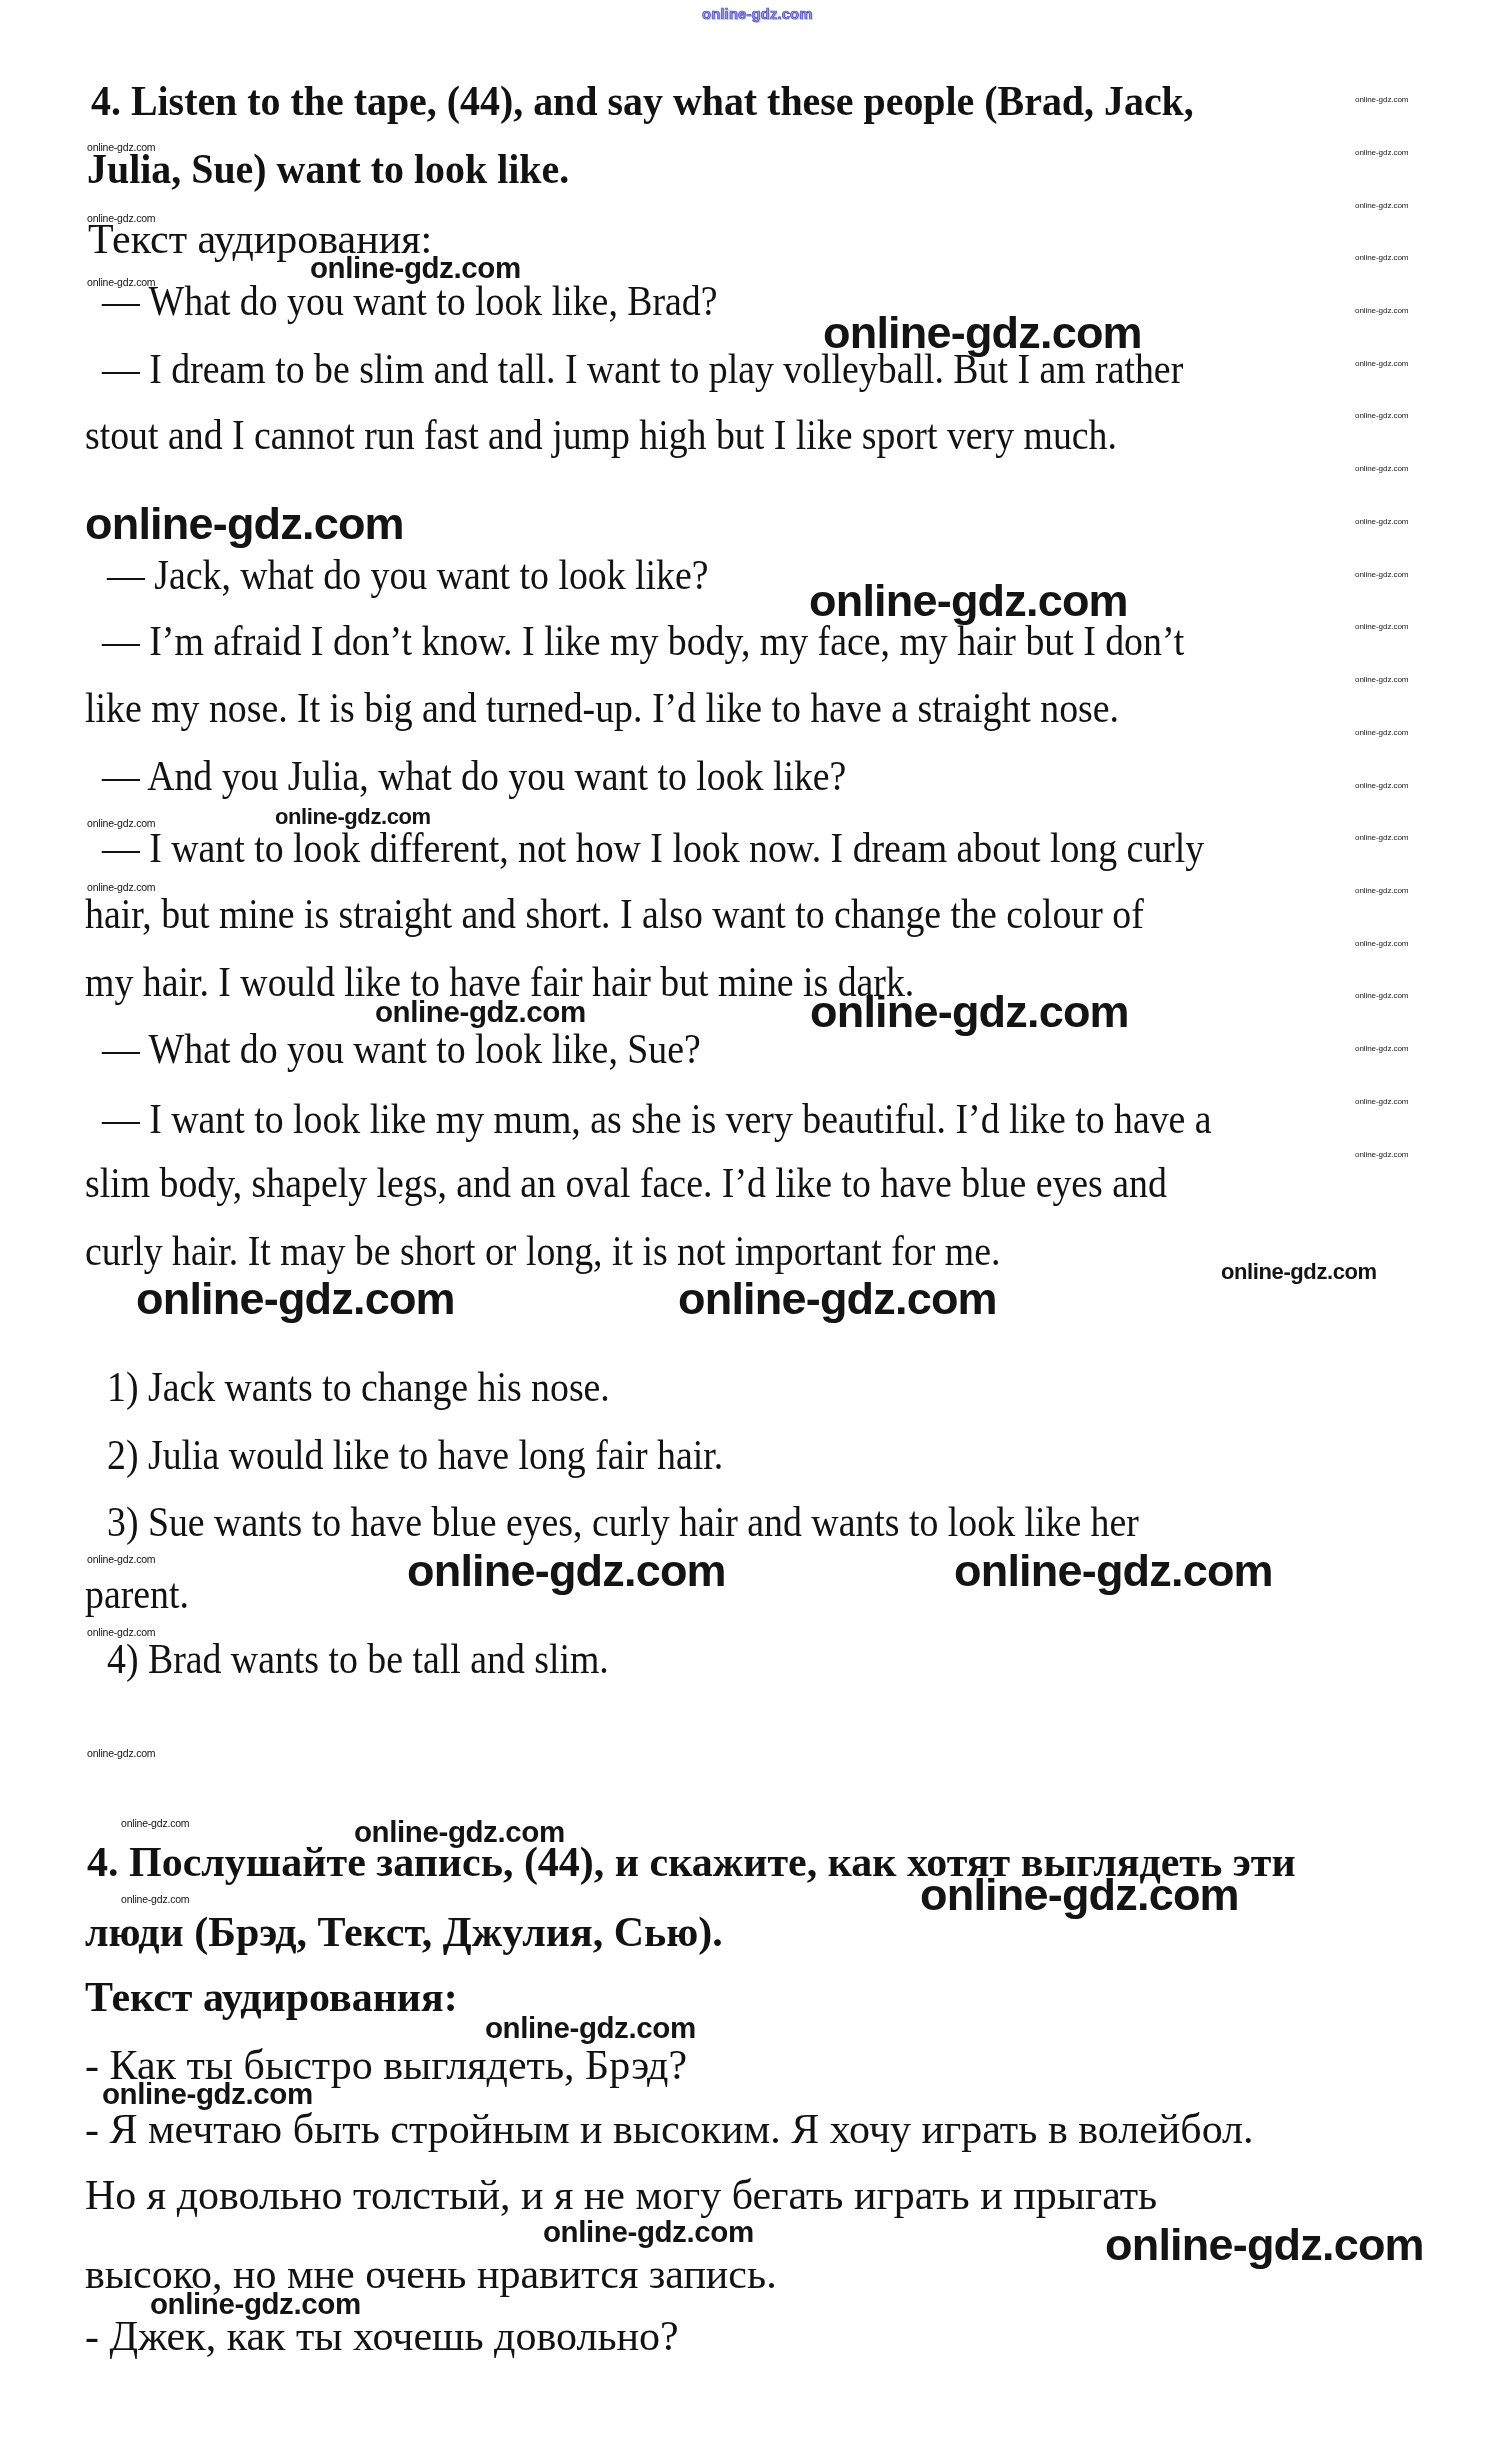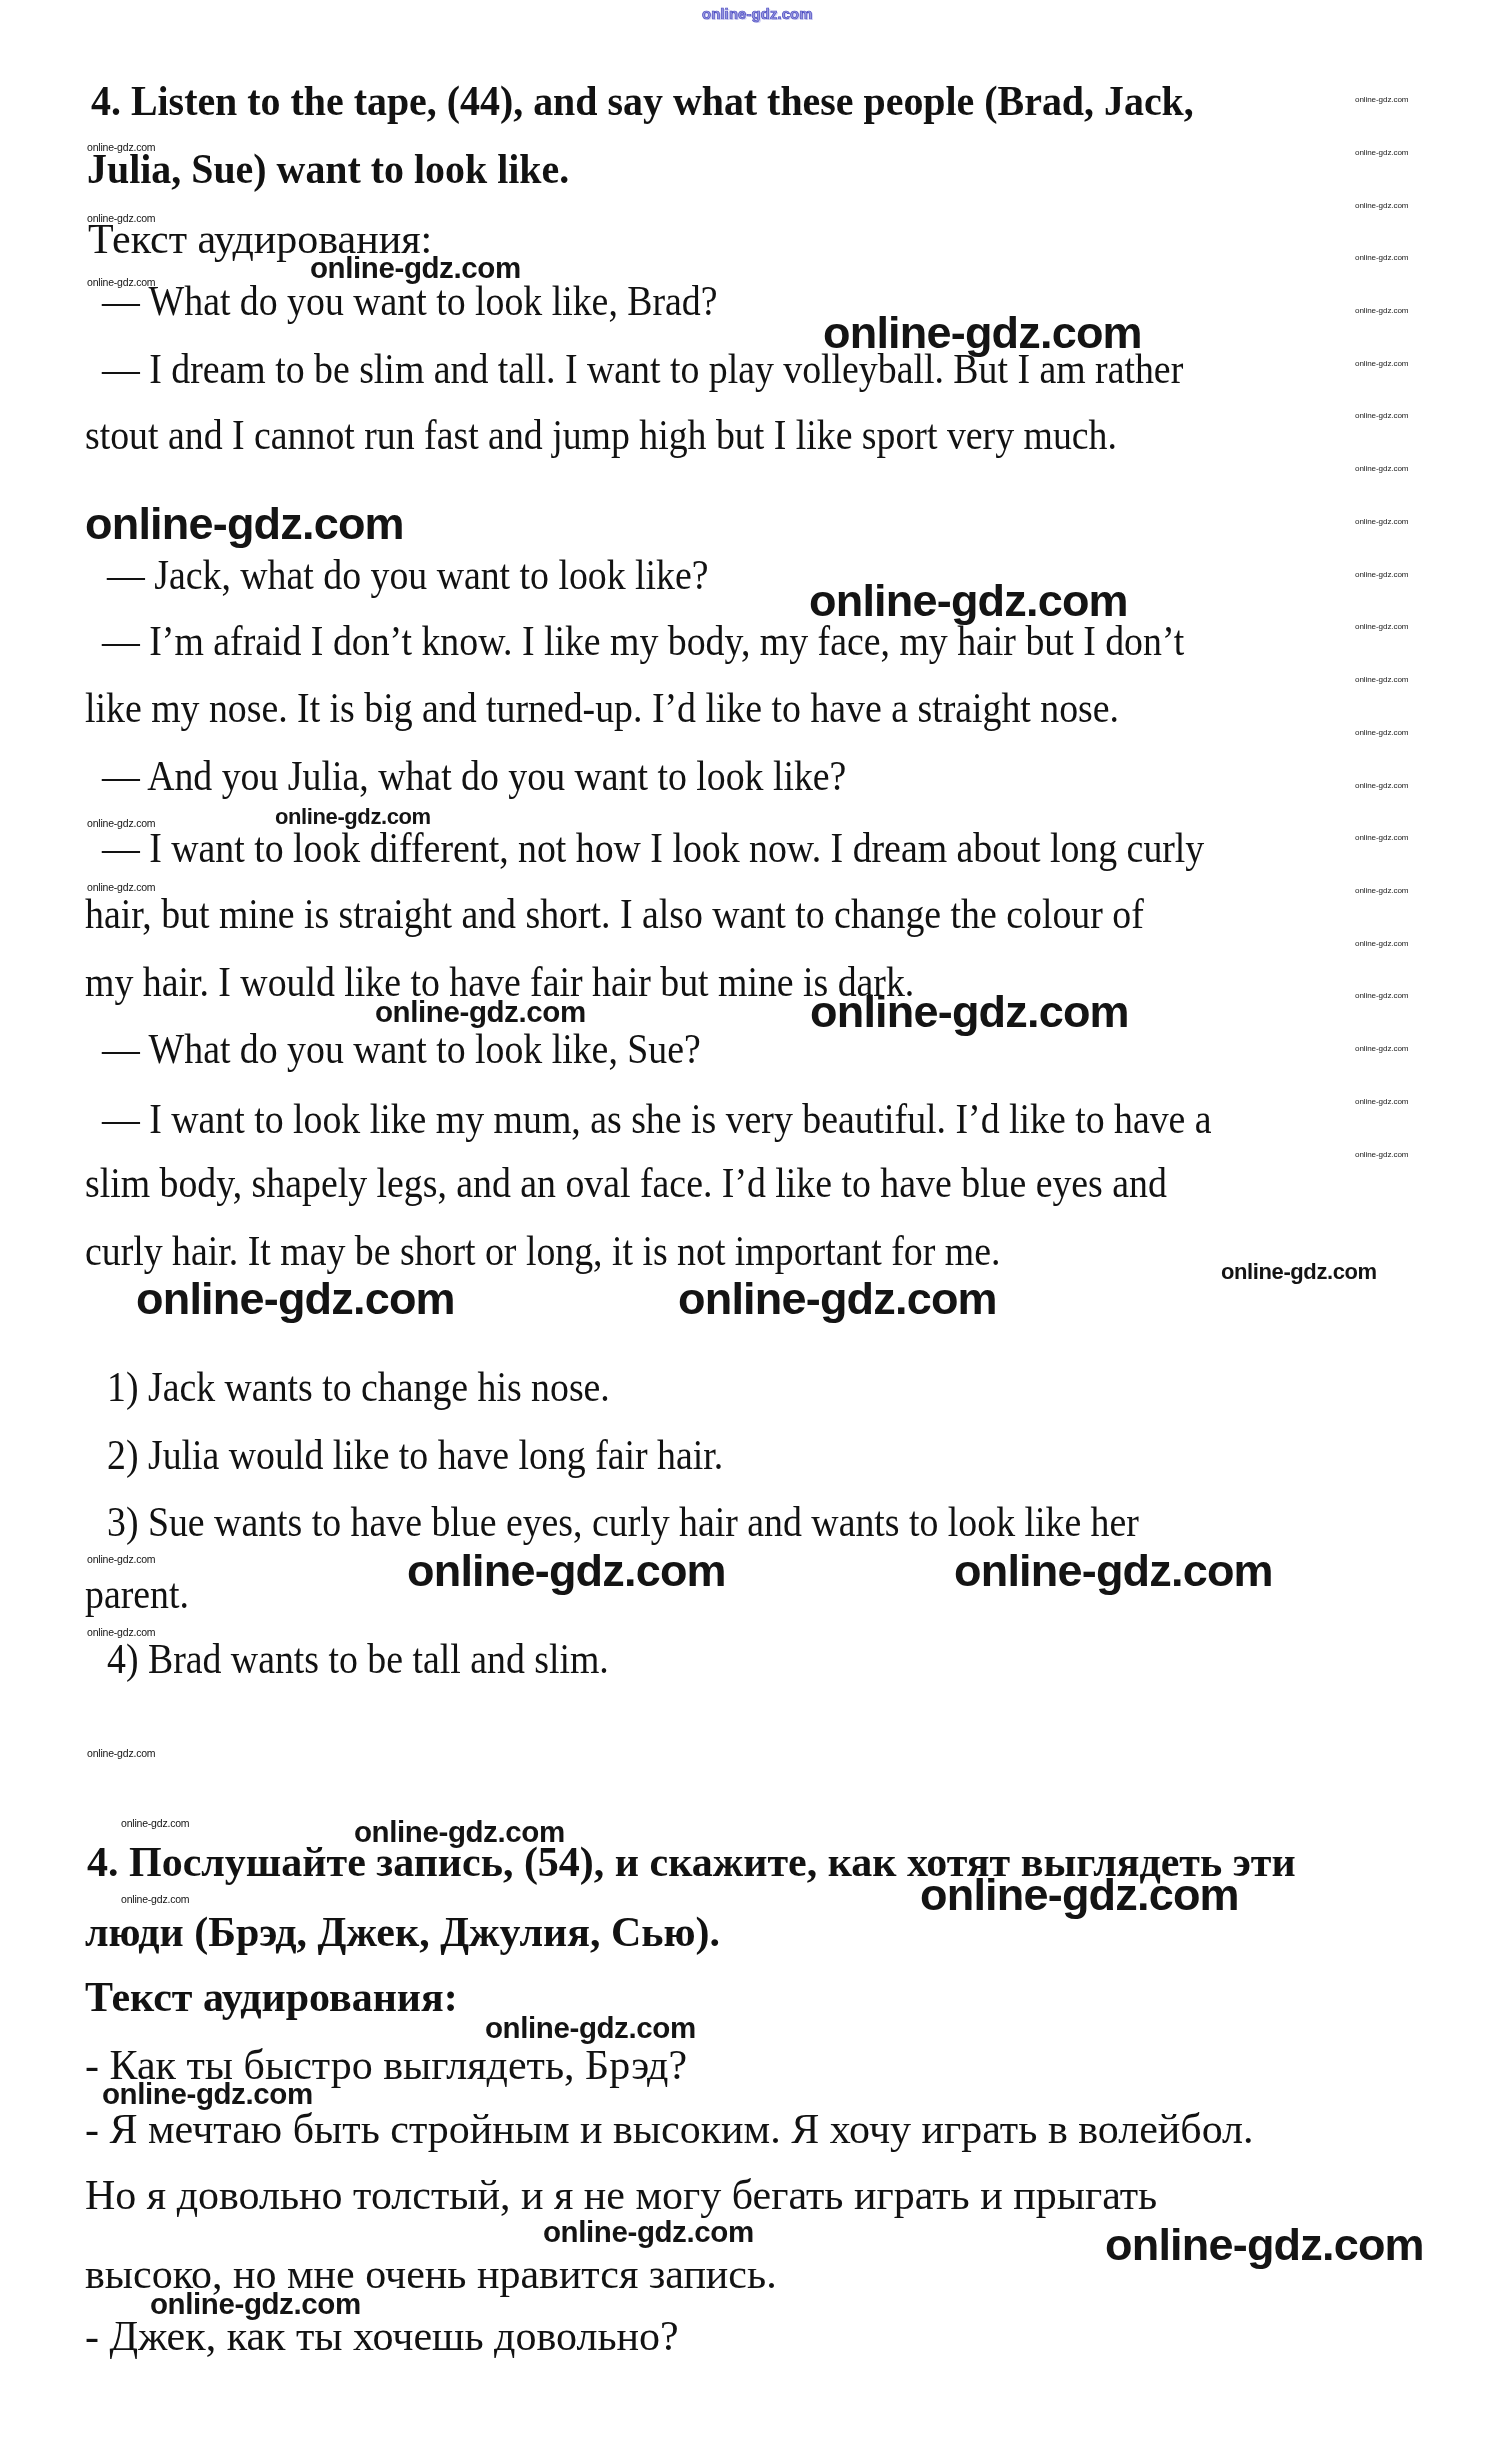--- a/index.html
+++ b/index.html
@@ -64,22 +64,22 @@
       <div class="line" style="left: 85px; top: 960px; transform: scaleX(0.9);">my hair. I would like to have fair hair but mine is dark.</div>
       <div class="line" style="left: 102px; top: 1027px; transform: scaleX(0.9);">— What do you want to look like, Sue?</div>
       <div class="line" style="left: 102px; top: 1097px; transform: scaleX(0.9);">— I want to look like my mum, as she is very beautiful. I’d like to have a</div>
       <div class="line" style="left: 85px; top: 1161px; transform: scaleX(0.9);">slim body, shapely legs, and an oval face. I’d like to have blue eyes and</div>
       <div class="line" style="left: 85px; top: 1229px; transform: scaleX(0.9);">curly hair. It may be short or long, it is not important for me.</div>
       <div class="line" style="left: 107px; top: 1365px; transform: scaleX(0.9);">1) Jack wants to change his nose.</div>
       <div class="line" style="left: 107px; top: 1433px; transform: scaleX(0.9);">2) Julia would like to have long fair hair.</div>
       <div class="line" style="left: 107px; top: 1500px; transform: scaleX(0.9);">3) Sue wants to have blue eyes, curly hair and wants to look like her</div>
       <div class="line" style="left: 85px; top: 1572px; transform: scaleX(0.9);">parent.</div>
       <div class="line" style="left: 107px; top: 1637px; transform: scaleX(0.9);">4) Brad wants to be tall and slim.</div>
-      <div class="line b" style="left: 87px; top: 1840px; transform: scaleX(1);">4. Послушайте запись, (54), и скажите, как хотят выглядеть эти</div>
-      <div class="line b" style="left: 85px; top: 1910px; transform: scaleX(1);">люди (Брэд, Джек, Джулия, Сью).</div>
+      <div class="line b" style="left: 87px; top: 1840px; transform: scaleX(1);">4. Послушайте запись, (44), и скажите, как хотят выглядеть эти</div>
+      <div class="line b" style="left: 85px; top: 1910px; transform: scaleX(1);">люди (Брэд, Текст, Джулия, Сью).</div>
       <div class="line b" style="left: 85px; top: 1975px; transform: scaleX(1);">Текст аудирования:</div>
       <div class="line" style="left: 85px; top: 2043px; transform: scaleX(1);">- Как ты быстро выглядеть, Брэд?</div>
       <div class="line" style="left: 85px; top: 2107px; transform: scaleX(1);">- Я мечтаю быть стройным и высоким. Я хочу играть в волейбол.</div>
       <div class="line" style="left: 85px; top: 2173px; transform: scaleX(1);">Но я довольно толстый, и я не могу бегать играть и прыгать</div>
       <div class="line" style="left: 85px; top: 2252px; transform: scaleX(1);">высоко, но мне очень нравится запись.</div>
       <div class="line" style="left: 85px; top: 2314px; transform: scaleX(1);">- Джек, как ты хочешь довольно?</div>
     </div>
   <div id="wm-layer">
       <div class="wm small" style="left: 87px; top: 142px;">online-gdz.com</div>
       <div class="wm small" style="left: 87px; top: 213px;">online-gdz.com</div>

